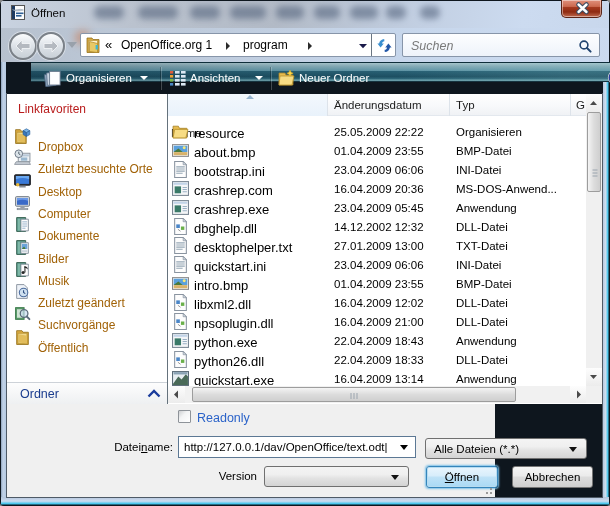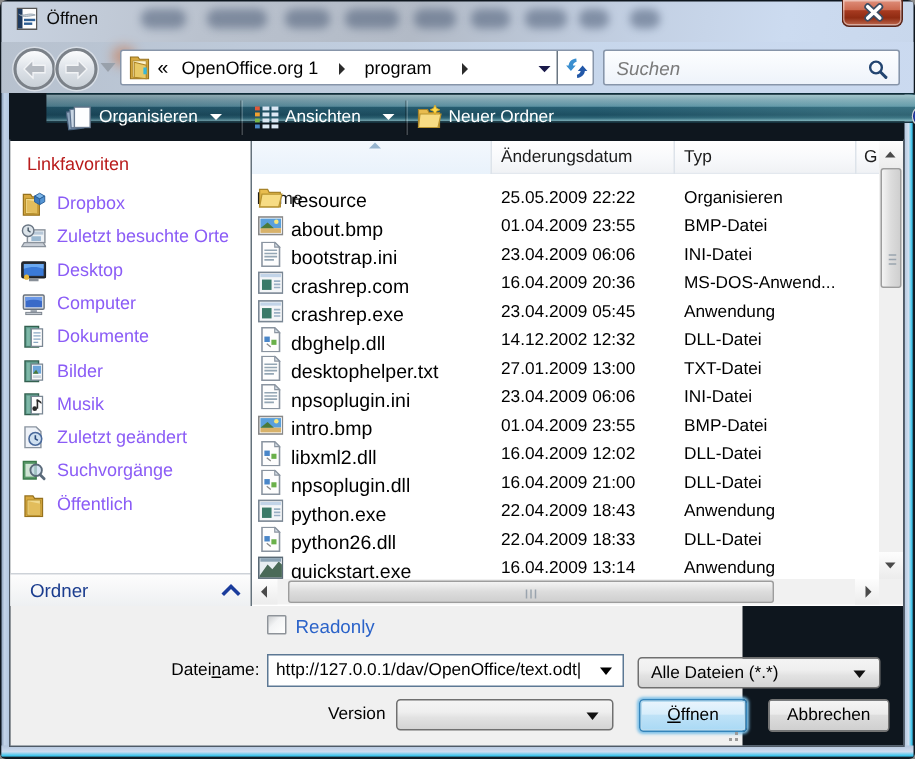--- a/index.html
+++ b/index.html
@@ -40,21 +40,21 @@
 .tbtext{position:absolute;top:9px;color:#fff;font-size:11.5px;}
 .tbsep{position:absolute;top:4px;width:1px;height:23px;background:rgba(255,255,255,.22);box-shadow:-1px 0 0 rgba(0,0,0,.25);}
 .tbdown{position:absolute;top:13px;width:0;height:0;border-left:4px solid transparent;border-right:4px solid transparent;border-top:4px solid #fff;}
 
 #explorer{position:absolute;left:7px;top:94px;width:595px;height:310px;background:#fff;}
 #divider{position:absolute;left:167px;top:94px;width:1px;height:310px;background:#65727c;}
 #sidebar{position:absolute;left:7px;top:94px;width:160px;height:310px;background:#fff;}
 #linkfav{position:absolute;left:11px;top:8px;color:#b91c1c;font-size:12px;}
 .sbitem{position:absolute;left:7px;height:22px;width:150px;}
 .sbitem svg{position:absolute;left:0px;top:3px;}
-.sbitem span{position:absolute;left:24px;top:4px;color:#8b5cf6;font-size:12px;white-space:nowrap;}
+.sbitem span{position:absolute;left:24px;top:16px;color:#a16207;font-size:12px;white-space:nowrap;}
 #ordner{position:absolute;left:7px;top:382px;width:160px;height:22px;background:linear-gradient(to bottom,#fdfdfd,#eef0f2);border-top:1px solid #cdd2d8;}
 #ordner span{position:absolute;left:13px;top:4px;color:#1a3c8e;font-size:12.5px;}
 
 #list{position:absolute;left:168px;top:94px;width:419px;height:310px;background:#fff;}
 #lheader{position:absolute;left:0;top:0;width:419px;height:22px;background:linear-gradient(to bottom,#ffffff,#f8f9fb 55%,#f0f2f5);border-bottom:1px solid #e3e8ee;}
 .hcell{position:absolute;top:0;height:22px;border-right:1px solid #dde3ea;}
 .hcell span{position:absolute;top:5px;left:4px;color:#1c1c1c;font-size:11.5px;}
 #hname{left:0;width:160px;background:linear-gradient(to bottom,#f3f8fd,#e9f2fb);}
 #hdate{left:160px;width:122px;}
 #htyp{left:282px;width:121px;}
@@ -471,21 +471,21 @@
           <use href="#i-txt"></use>
         </svg>
         <span class="rname">desktophelper.txt</span>
         <span class="rdate">27.01.2009 13:00</span>
         <span class="rtyp">TXT-Datei</span>
       </div>
 <div class="row" style="top:161px;">
         <svg width="17" height="17">
           <use href="#i-txt"></use>
         </svg>
-        <span class="rname">npsoplugin.ini</span>
+        <span class="rname">quickstart.ini</span>
         <span class="rdate">23.04.2009 06:06</span>
         <span class="rtyp">INI-Datei</span>
       </div>
 <div class="row" style="top:180px;">
         <svg width="17" height="17">
           <use href="#i-img"></use>
         </svg>
         <span class="rname">intro.bmp</span>
         <span class="rdate">01.04.2009 23:55</span>
         <span class="rtyp">BMP-Datei</span>

